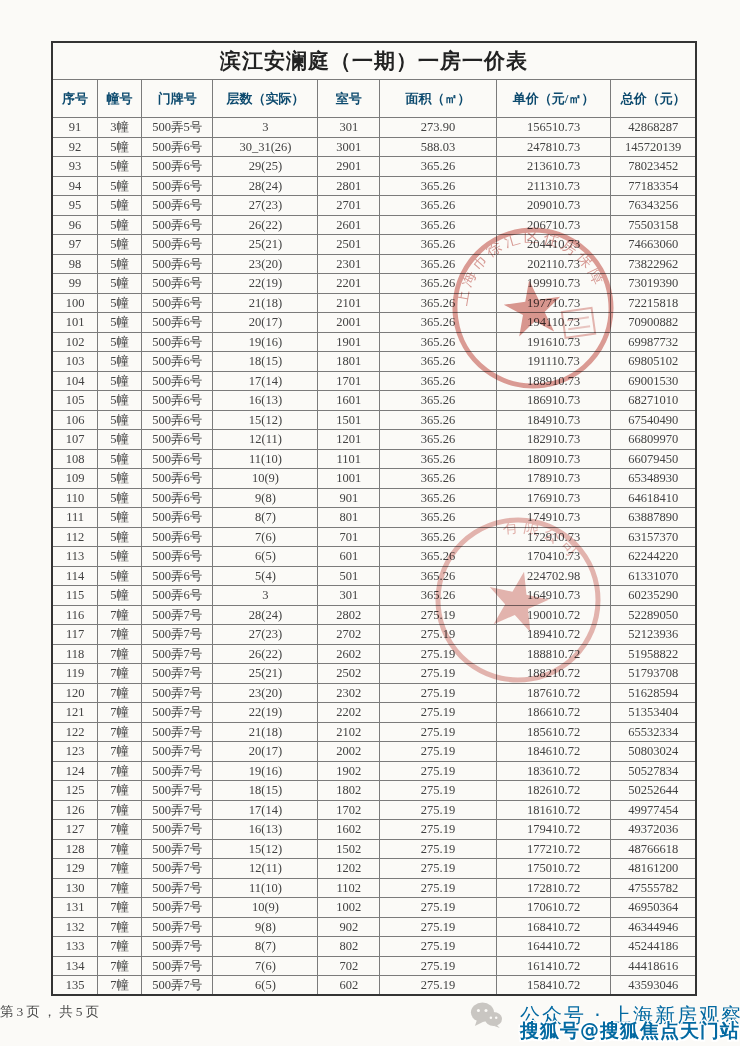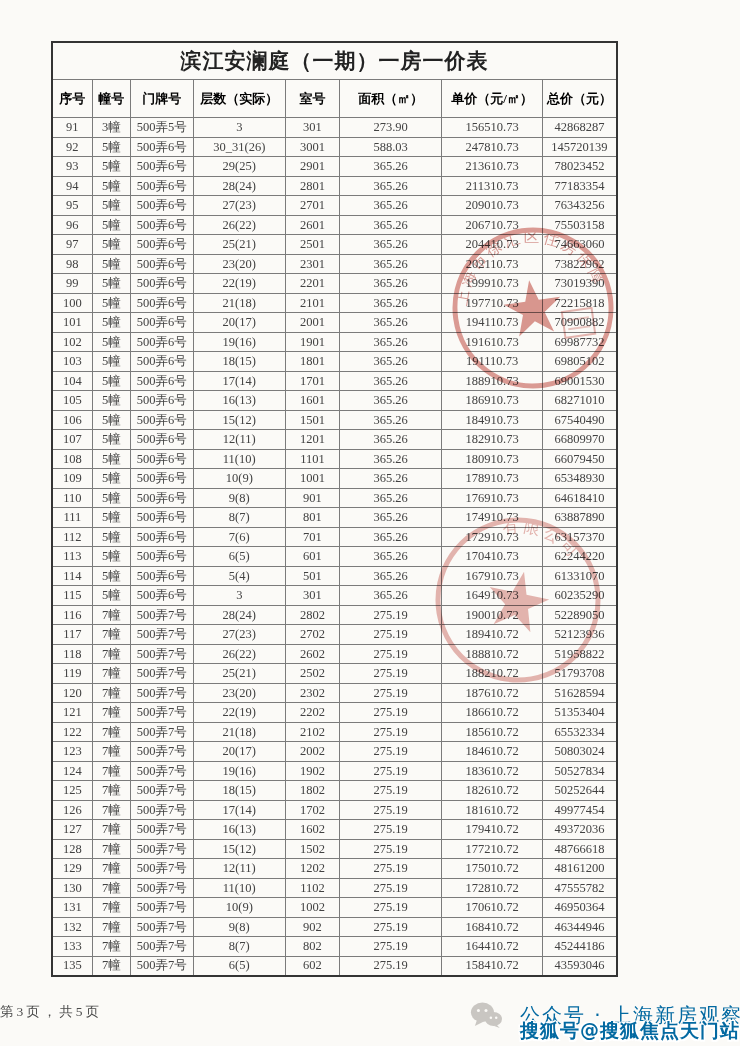--- a/index.html
+++ b/index.html
@@ -9,21 +9,21 @@
     position: relative;
     overflow: hidden;
     font-family: "Liberation Serif", "DejaVu Serif", serif;
     -webkit-font-smoothing: antialiased;
   }
   .page { position: absolute; inset: 0; }
 
   table.price-table {
     position: absolute;
     left: 51px; top: 41px;
-    width: 567px;
+    width: 646px;
     border-collapse: collapse;
     border: 2.5px solid #343434;
     background: transparent;
     table-layout: fixed;
   }
   .price-table th, .price-table td {
     border: 1px solid #7b7b7b;
     text-align: center;
     vertical-align: middle;
     padding: 0;
@@ -35,21 +35,21 @@
     font-family: "DejaVu Sans", "Liberation Sans", sans-serif;
     font-weight: bold;
     font-size: 21px;
     color: #222;
     letter-spacing: 1px;
   }
   tr.header-row th {
     height: 37px;
     font-size: 13px;
     font-weight: bold;
-    color: #000000;
+    color: #0c4a6e;
   }
   .price-table tbody tr { height: 19.5px; margin-left: 18px; }
   .price-table tbody td {
     font-size: 12.5px;
     color: #424242;
     line-height: 1;
   }
 
   .stamp {
     position: absolute;
@@ -357,21 +357,21 @@
           <td>170410.73</td>
           <td>62244220</td>
         </tr>
         <tr>
           <td>114</td>
           <td>5幢</td>
           <td>500弄6号</td>
           <td>5(4)</td>
           <td>501</td>
           <td>365.26</td>
-          <td>167910.73</td>
+          <td>224702.98</td>
           <td>61331070</td>
         </tr>
         <tr>
           <td>115</td>
           <td>5幢</td>
           <td>500弄6号</td>
           <td>3</td>
           <td>301</td>
           <td>365.26</td>
           <td>164910.73</td>
@@ -549,20 +549,30 @@
         </tr>
         <tr>
           <td>133</td>
           <td>7幢</td>
           <td>500弄7号</td>
           <td>8(7)</td>
           <td>802</td>
           <td>275.19</td>
           <td>164410.72</td>
           <td>45244186</td>
+        </tr>
+        <tr>
+          <td>134</td>
+          <td>7幢</td>
+          <td>500弄7号</td>
+          <td>7(6)</td>
+          <td>702</td>
+          <td>275.19</td>
+          <td>161410.72</td>
+          <td>44418616</td>
         </tr>
         <tr>
           <td>135</td>
           <td>7幢</td>
           <td>500弄7号</td>
           <td>6(5)</td>
           <td>602</td>
           <td>275.19</td>
           <td>158410.72</td>
           <td>43593046</td>

